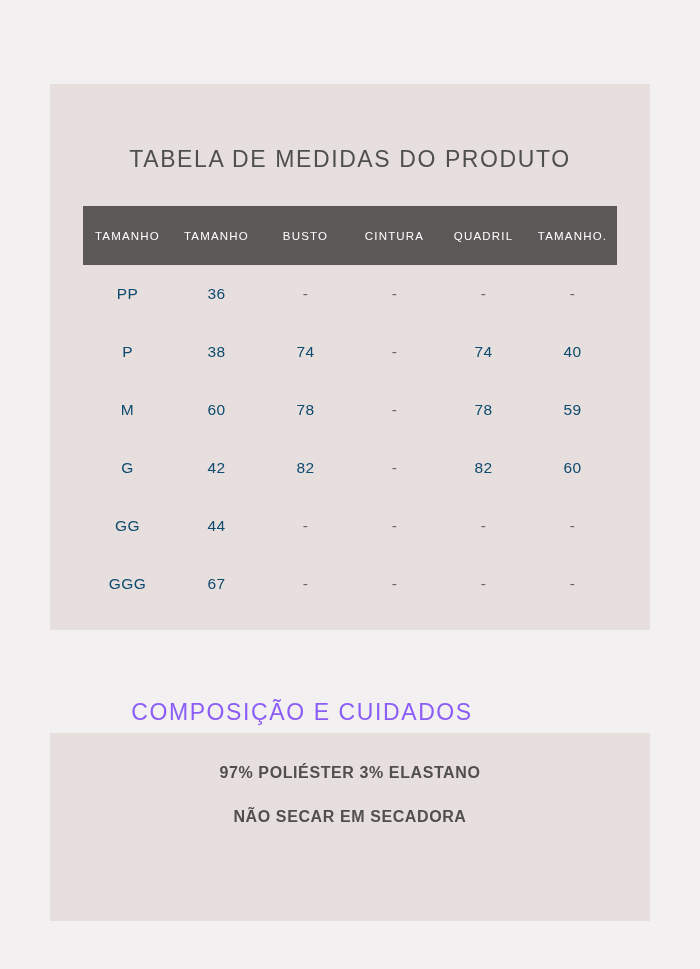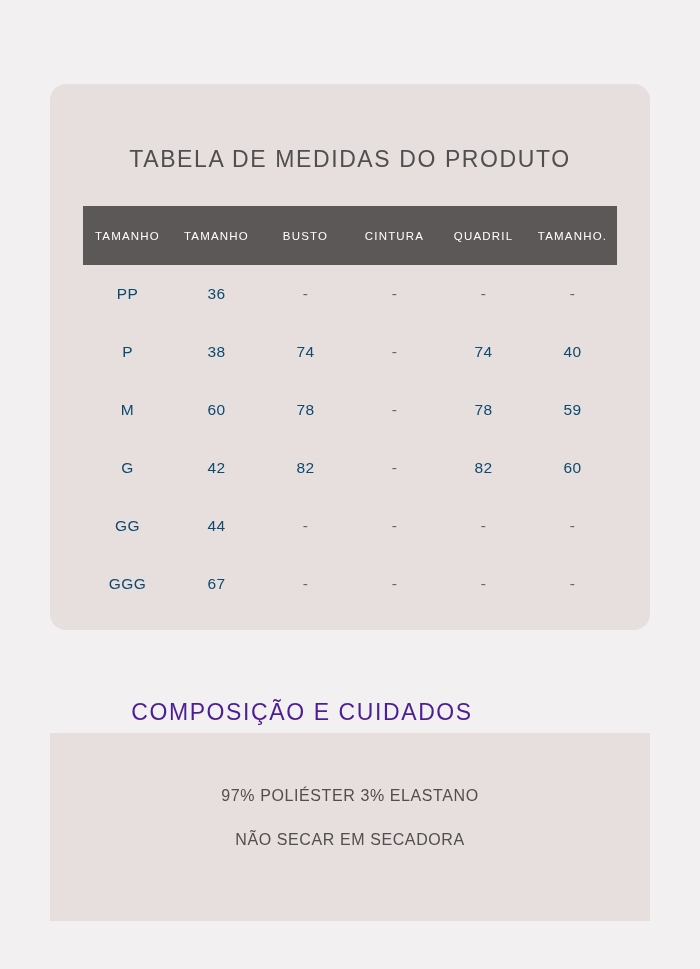--- a/index.html
+++ b/index.html
@@ -23,21 +23,20 @@
   }
 
   
   .panel-measures {
     position: absolute;
     left: 50px;
     top: 84px;
     width: 600px;
     height: 546px;
     background: #e7dede;
-    border-radius: 16px;
   }
 
   .panel-title {
     text-align: center;
     font-size: 23px;
     letter-spacing: 1.6px;
     color: #4f4f4f;
     font-weight: 400;
     padding-top: 47px;
   }
@@ -79,36 +78,37 @@
 
   
   .composition-title {
     position: absolute;
     left: 0;
     top: 680px;
     width: 604px;
     text-align: center;
     font-size: 23px;
     letter-spacing: 1.6px;
-    color: #4c1d95;
+    color: #8b5cf6;
     font-weight: 400;
   }
 
   .panel-composition {
     position: absolute;
     left: 50px;
     top: 733px;
     width: 600px;
     height: 188px;
     background: #e7dede;
   }
 
   .comp-lines {
-    padding-top: 48px;
-    text-align: center;
+    padding-top: 25px;
+    text-align: center;
+    font-weight: bold;
   }
 
   .comp-line {
     font-size: 16px;
     color: #514e4e;
     letter-spacing: 0.6px;
     line-height: 30px;
   }
 
   .comp-line.first {

